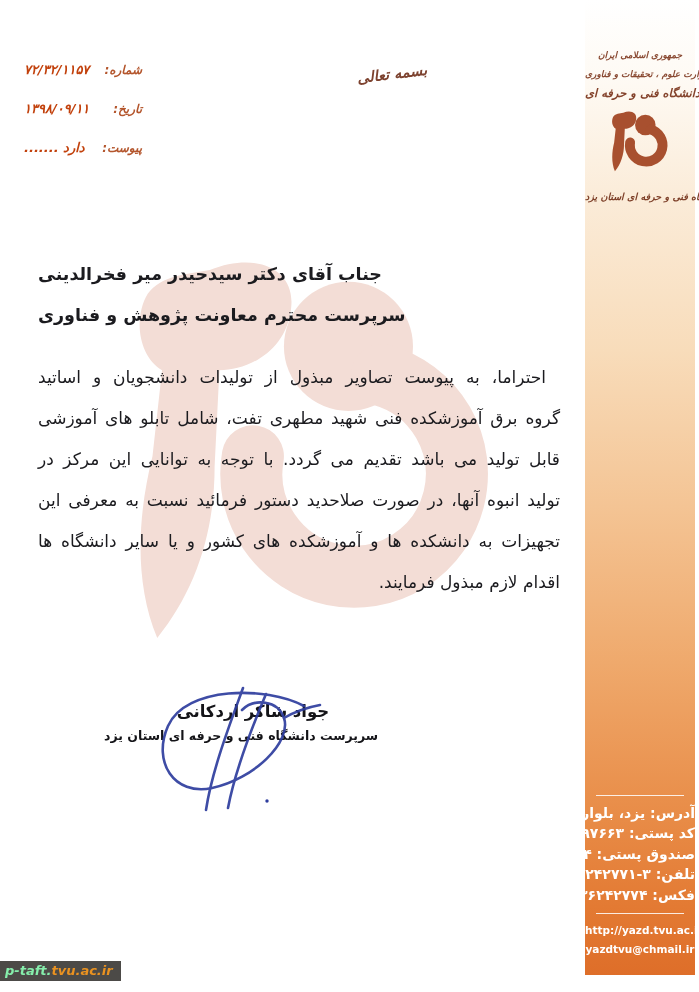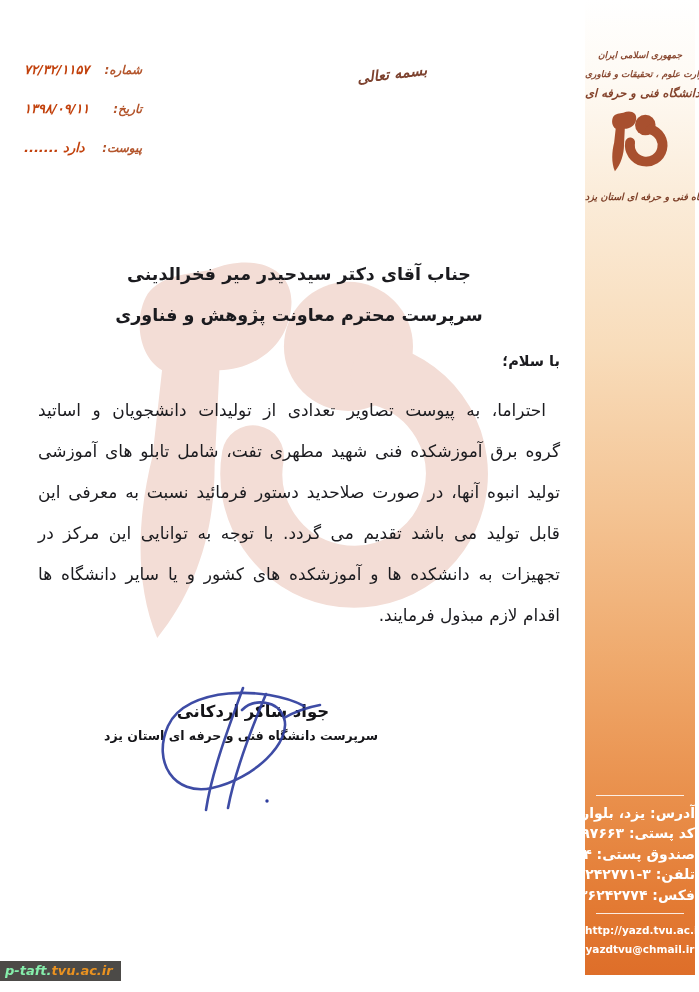--- a/index.html
+++ b/index.html
@@ -28,21 +28,21 @@
   .hdr-row{display:flex;justify-content:space-between;align-items:baseline;height:39px;}
   .hdr-label{color:#b4562d;font-size:12px;font-weight:bold;font-style:italic;}
   .hdr-value{color:#c2410c;font-size:13px;font-weight:bold;font-style:italic;white-space:nowrap;}
   
   .besmele{
     position:absolute;left:344px;top:66px;width:96px;text-align:center;z-index:2;
     color:#7d4330;font-size:14.5px;font-weight:bold;font-style:italic;transform:rotate(-7deg);
   }
   
   .letter{position:absolute;left:38px;top:254px;width:522px;direction:rtl;color:#1b1b1f;z-index:2;}
-  .rec{font-size:17.5px;font-weight:bold;line-height:41px;text-align:center;}
+  .rec{font-size:17.5px;font-weight:bold;line-height:41px;text-align:left;}
   .salut{font-size:14.5px;font-weight:bold;margin-top:17px;text-align:right;}
   .bodytext{margin-top:21px;font-size:17px;}
   .bline{line-height:41px;text-align:justify;text-align-last:justify;}
   .bline.first{padding-right:14px;}
   .bline.last{text-align-last:right;}
   
   .sig{position:absolute;left:128px;top:698px;width:250px;direction:rtl;text-align:center;color:#141418;z-index:2;}
   .sig-name{font-size:16.5px;font-weight:bold;line-height:27px;}
   .sig-title{font-size:12.5px;font-weight:bold;line-height:22px;letter-spacing:-0.5px;white-space:nowrap;}
   .sig-svg{position:absolute;left:146px;top:684px;width:180px;height:134px;z-index:3;}
@@ -107,26 +107,25 @@
       <span class="hdr-label">پیوست:</span>
       <span class="hdr-value">دارد .......</span>
     </div>
   </div>
 
   <div class="besmele">بسمه تعالی</div>
 
   <div class="letter">
     <div class="rec">جناب آقای دکتر سیدحیدر  میر فخرالدینی</div>
     <div class="rec">سرپرست محترم معاونت پژوهش و فناوری</div>
-    <div class="salut">با سلام؛</div>
     <div class="bodytext">
-      <div class="bline first">احتراما، به پیوست تصاویر تعدادی از تولیدات دانشجویان  و اساتید</div>
+      <div class="bline first">احتراما، به پیوست تصاویر مبذول از تولیدات دانشجویان  و اساتید</div>
       <div class="bline">گروه برق آموزشکده فنی شهید مطهری تفت، شامل تابلو های آموزشی</div>
+      <div class="bline">قابل تولید می باشد تقدیم می گردد. با توجه به توانایی این مرکز در</div>
       <div class="bline">تولید انبوه آنها، در صورت صلاحدید دستور فرمائید نسبت به معرفی این</div>
-      <div class="bline">قابل تولید می باشد تقدیم می گردد. با توجه به توانایی این مرکز در</div>
       <div class="bline">تجهیزات به دانشکده ها و آموزشکده های کشور و یا سایر دانشگاه ها</div>
       <div class="bline last">اقدام لازم مبذول فرمایند.</div>
     </div>
   </div>
 
   <div class="sig">
     <div class="sig-name">جواد شاکر اردکانی</div>
     <div class="sig-title">سرپرست دانشگاه فنی و حرفه ای استان یزد</div>
   </div>
   <svg class="sig-svg" viewBox="0 0 180 134">

